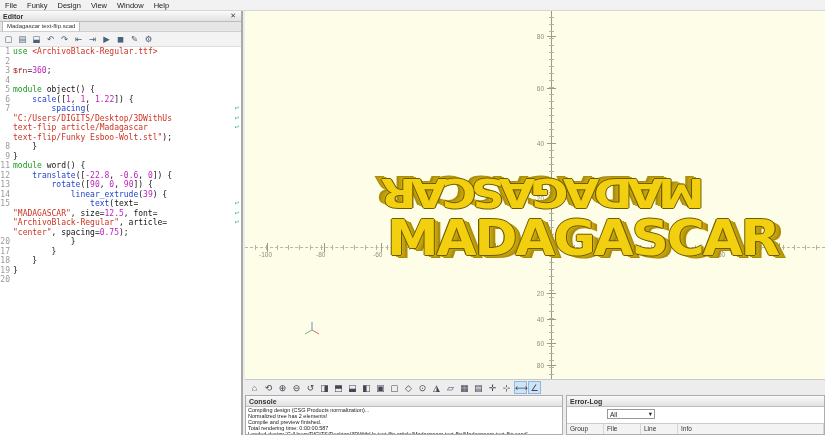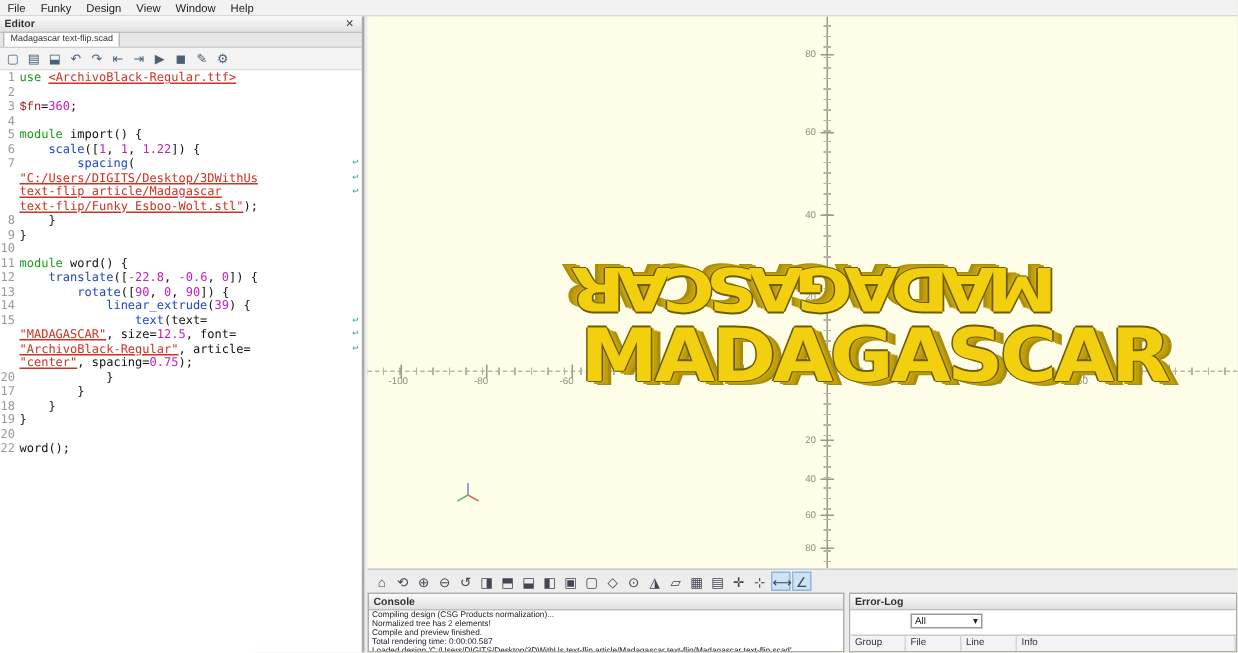--- a/index.html
+++ b/index.html
@@ -23,21 +23,21 @@
   .etab{background:#fff;border:1px solid #bbb;border-bottom:none;font-size:6px;padding:0 4px;
     line-height:9px;color:#333;margin-left:2px;}
   #editor-toolbar{height:15px;background:#f3f3f3;border-bottom:1px solid #ddd;display:flex;
     align-items:center;gap:1px;padding:0 2px;flex:none;}
   .et{width:13px;height:13px;font-size:8.5px;line-height:13px;text-align:center;color:#49617a;}
   #code{flex:1;background:#fff;font-family:"DejaVu Sans Mono",monospace;font-size:8px;overflow:hidden;}
   .crow{display:flex;height:9.5px;line-height:9.5px;}
   .gut{width:13px;flex:none;text-align:right;color:#9a9a9a;padding-right:3px;}
   .ltext{white-space:pre;}
   .wrapmark{margin-left:auto;color:#2aa198;font-size:7px;padding-right:2px;}
-  .k{color:#1a9a1a;} .f{color:#2244cc;} .n{color:#c020c0;} .s{color:#cc3322;text-decoration:underline;} .v{color:#a02020;font-family:Liberation Mono, monospace;} .p{color:#111;}
+  .k{color:#1a9a1a;} .f{color:#2244cc;} .n{color:#c020c0;} .s{color:#cc3322;} .v{color:#a02020;font-family:Liberation Mono, monospace;} .p{color:#111;}
 
   
   #viewport{position:absolute;left:245px;top:11px;width:580px;height:368px;background:#FDFDE8;overflow:hidden;}
   .vline{position:absolute;left:306px;top:0;bottom:0;width:1px;background:#9a9a8a;}
   .hline{position:absolute;left:0;right:0;top:236px;border-top:1px dashed #b8b8a8;}
   .z-ruler{position:absolute;left:304px;top:0;bottom:0;width:5px;
     background:repeating-linear-gradient(to bottom,transparent 0,transparent 6px,#b4b4a4 6px,#b4b4a4 7px);}
   .x-ruler{position:absolute;left:0;right:0;top:234px;height:5px;
     background:repeating-linear-gradient(to right,transparent 0,transparent 10px,#b4b4a4 10px,#b4b4a4 11px);}
   .ticklabel{position:absolute;font-size:6.5px;color:#8f8f7f;}
@@ -124,21 +124,21 @@
         <div class="crow">
           <span class="gut">3</span>
           <span class="ltext"><span class="v">$fn</span><span class="p">=</span><span class="n">360</span><span class="p">;</span></span>
         </div>
         <div class="crow">
           <span class="gut">4</span>
           <span class="ltext"></span>
         </div>
         <div class="crow">
           <span class="gut">5</span>
-          <span class="ltext"><span class="k">module</span><span class="p"> import() {</span></span>
+          <span class="ltext"><span class="k">module</span><span class="p"> object() {</span></span>
         </div>
         <div class="crow">
           <span class="gut">6</span>
           <span class="ltext"><span class="p">    </span><span class="f">scale</span><span class="p">([</span><span class="n">1</span><span class="p">, </span><span class="n">1</span><span class="p">, </span><span class="n">1.22</span><span class="p">]) {</span></span>
         </div>
         <div class="crow">
           <span class="gut">7</span>
           <span class="ltext"><span class="p">        </span><span class="f">spacing</span><span class="p">(</span></span>
           <span class="wrapmark">↩</span>
         </div>
@@ -158,24 +158,20 @@
         </div>
         <div class="crow">
           <span class="gut">8</span>
           <span class="ltext"><span class="p">    }</span></span>
         </div>
         <div class="crow">
           <span class="gut">9</span>
           <span class="ltext"><span class="p">}</span></span>
         </div>
         <div class="crow">
-          <span class="gut">10</span>
-          <span class="ltext"></span>
-        </div>
-        <div class="crow">
           <span class="gut">11</span>
           <span class="ltext"><span class="k">module</span><span class="p"> word() {</span></span>
         </div>
         <div class="crow">
           <span class="gut">12</span>
           <span class="ltext"><span class="p">    </span><span class="f">translate</span><span class="p">([</span><span class="n">-22.8</span><span class="p">, </span><span class="n">-0.6</span><span class="p">, </span><span class="n">0</span><span class="p">]) {</span></span>
         </div>
         <div class="crow">
           <span class="gut">13</span>
           <span class="ltext"><span class="p">        </span><span class="f">rotate</span><span class="p">([</span><span class="n">90</span><span class="p">, </span><span class="n">0</span><span class="p">, </span><span class="n">90</span><span class="p">]) {</span></span>
@@ -215,24 +211,20 @@
           <span class="gut">18</span>
           <span class="ltext"><span class="p">    }</span></span>
         </div>
         <div class="crow">
           <span class="gut">19</span>
           <span class="ltext"><span class="p">}</span></span>
         </div>
         <div class="crow">
           <span class="gut">20</span>
           <span class="ltext"></span>
-        </div>
-        <div class="crow">
-          <span class="gut">22</span>
-          <span class="ltext"><span class="p">word();</span></span>
         </div>
       </div>
   </div>
 
   <div id="viewport">
     <div class="hline"></div>
     <div class="x-ruler"></div>
     <div class="vline"></div>
     <div class="z-ruler"></div>
     <div id="ticks">

